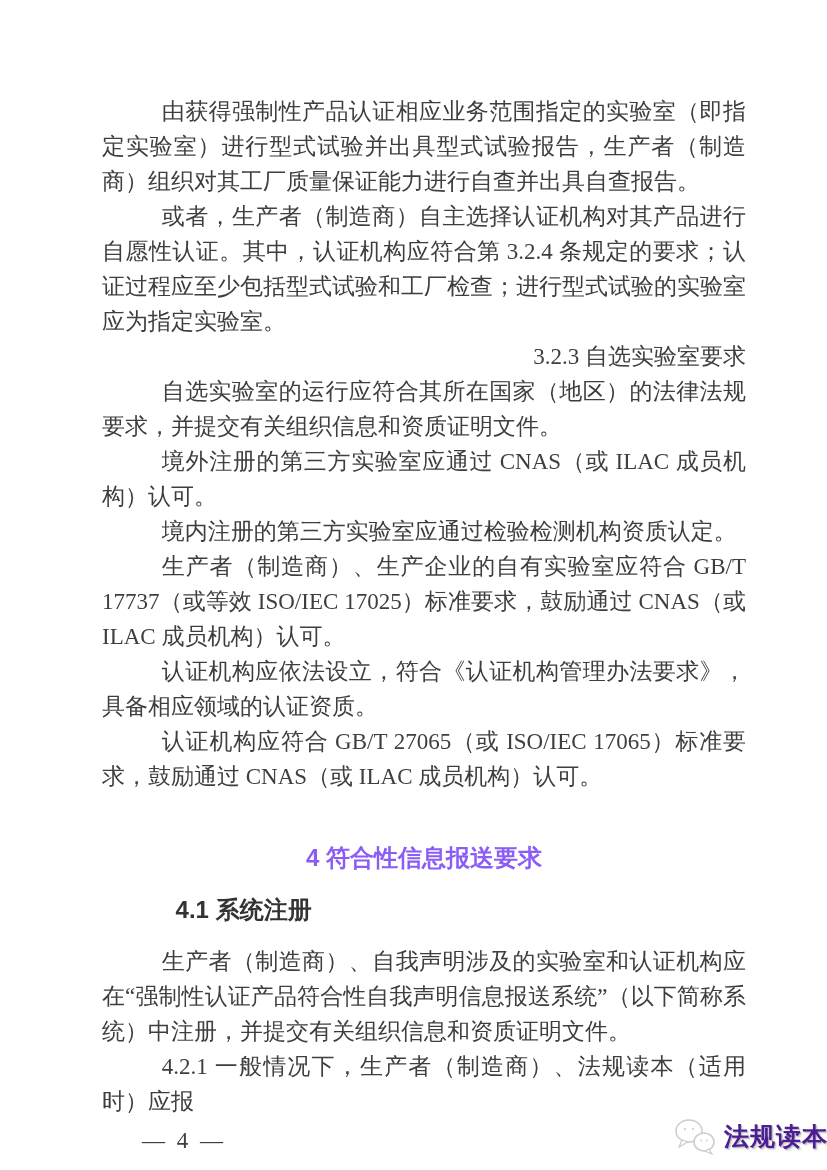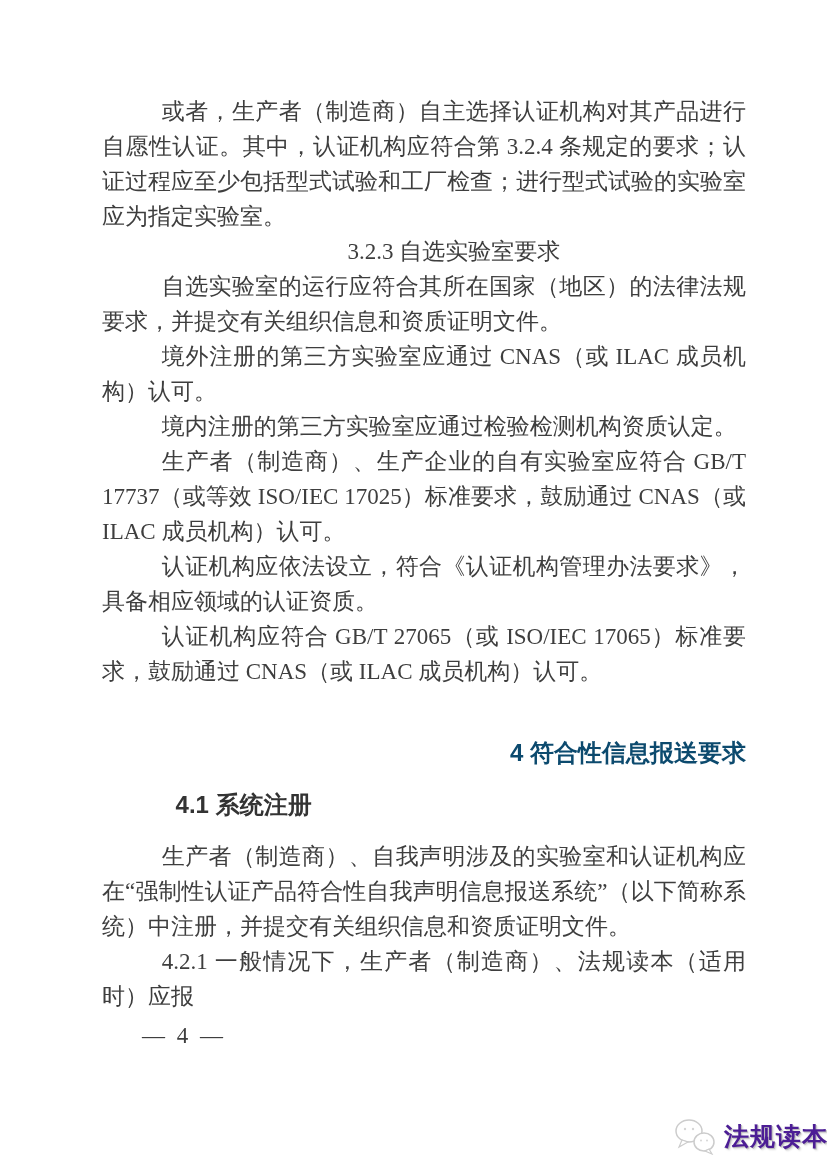--- a/index.html
+++ b/index.html
@@ -20,32 +20,32 @@
     width: 644px;
     color: #3e3e3e;
     font-size: 23px;
     line-height: 35px;
     text-align: justify;
   }
 
   .content p { margin: 0; text-indent: 2.6em; }
 
   
-  .content p.subclause { text-align: center; }
+  .content p.subclause { text-align: right; }
 
   
   .sec1 {
     margin: 46px 0 0 0;
     text-indent: 0;
     font-family: "Liberation Sans", sans-serif;
     font-weight: 700;
     font-size: 24px;
     line-height: 36px;
-    text-align: right;
-    color: #0c4a6e;
+    text-align: center;
+    color: #8b5cf6;
   }
   .sec2 {
     margin: 16px;
     text-indent: 2.4em;
     font-family: "Liberation Sans", sans-serif;
     font-weight: 700;
     font-size: 24px;
     line-height: 36px;
     text-align: left;
     color: #333333;
@@ -78,20 +78,21 @@
     letter-spacing: 1px;
     white-space: nowrap;
   }
 </style>
 </head>
 <body>
 
 <div class="page">
 
   <div class="content">
+    <p>由获得强制性产品认证相应业务范围指定的实验室（即指定实验室）进行型式试验并出具型式试验报告，生产者（制造商）组织对其工厂质量保证能力进行自查并出具自查报告。</p>
     <p>或者，生产者（制造商）自主选择认证机构对其产品进行自愿性认证。其中，认证机构应符合第 3.2.4 条规定的要求；认证过程应至少包括型式试验和工厂检查；进行型式试验的实验室应为指定实验室。</p>
     <p class="subclause">3.2.3 自选实验室要求</p>
     <p>自选实验室的运行应符合其所在国家（地区）的法律法规要求，并提交有关组织信息和资质证明文件。</p>
     <p>境外注册的第三方实验室应通过 CNAS（或 ILAC 成员机构）认可。</p>
     <p>境内注册的第三方实验室应通过检验检测机构资质认定。</p>
     <p>生产者（制造商）、生产企业的自有实验室应符合 GB/T 17737（或等效 ISO/IEC 17025）标准要求，鼓励通过 CNAS（或 ILAC 成员机构）认可。</p>
     <p>认证机构应依法设立，符合《认证机构管理办法要求》，具备相应领域的认证资质。</p>
     <p>认证机构应符合 GB/T 27065（或 ISO/IEC 17065）标准要求，鼓励通过 CNAS（或 ILAC 成员机构）认可。</p>
     <h1 class="sec1">4 符合性信息报送要求</h1>
     <h2 class="sec2">4.1 系统注册</h2>

